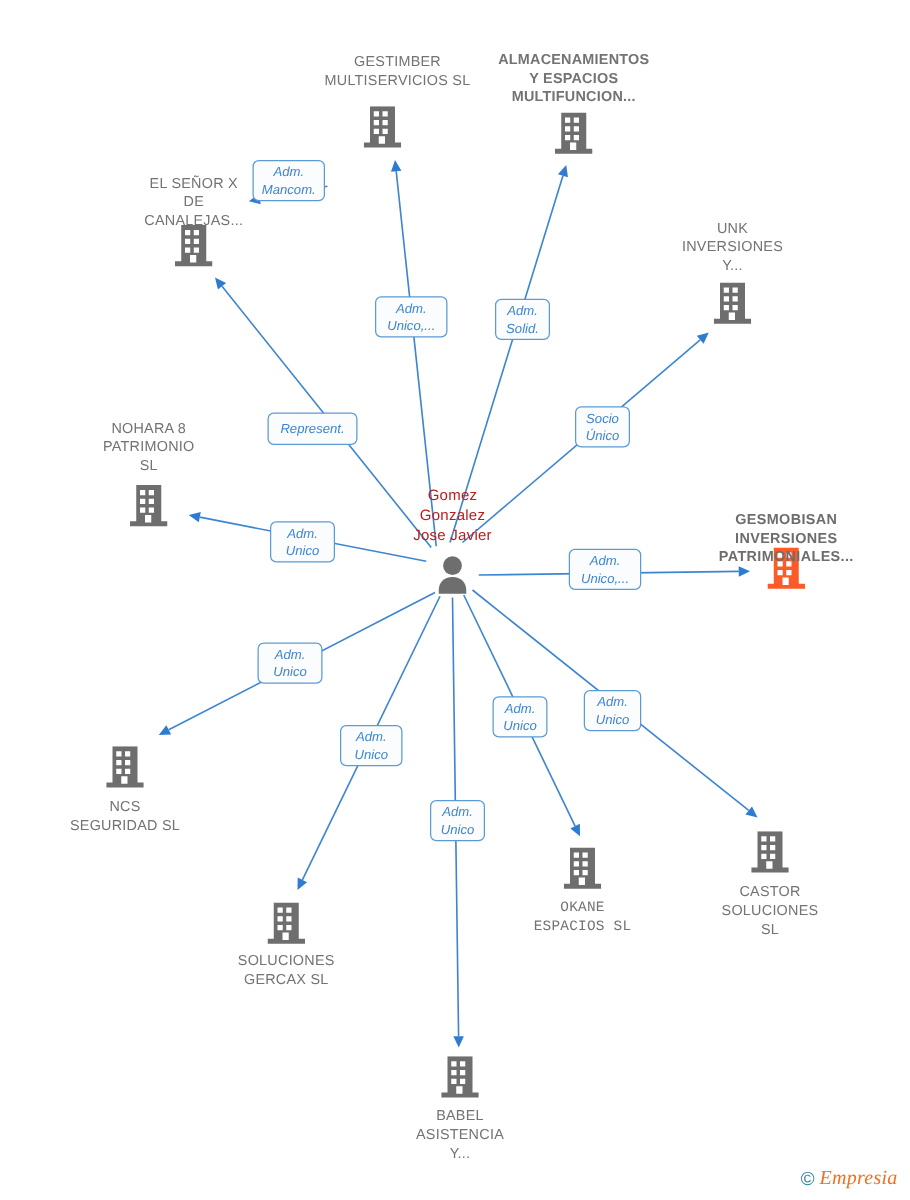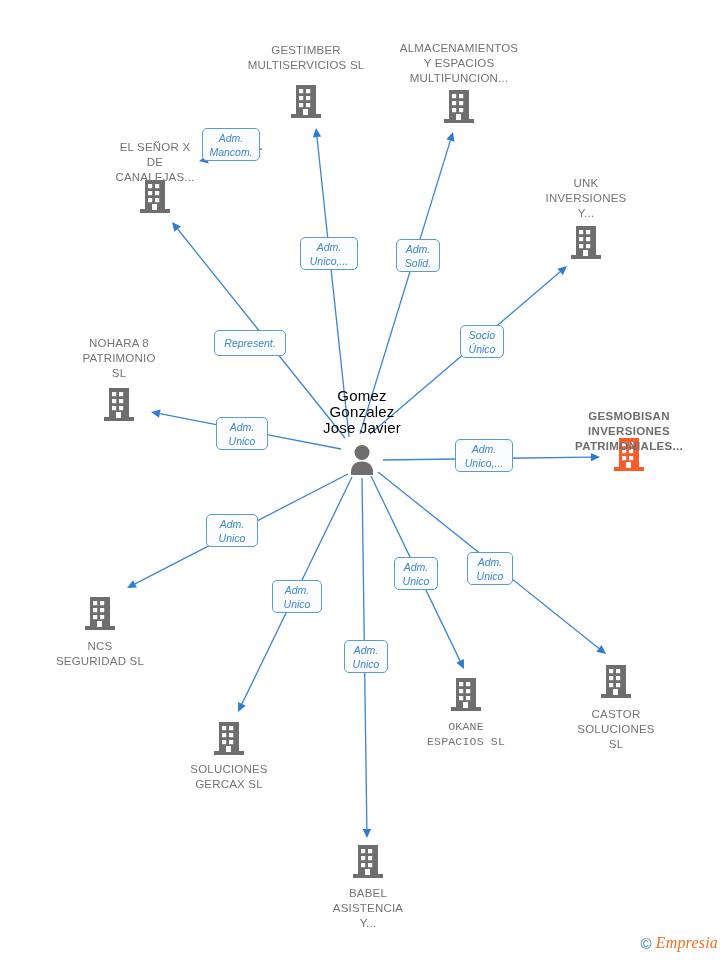--- a/index.html
+++ b/index.html
@@ -35,22 +35,22 @@
     letter-spacing: 0.2px;
     white-space: pre-line;
     pointer-events: none;
   }
   .node-label.focus-label {
     color: #6d6d6d;
     font-weight: bold;
     letter-spacing: 0.3px;
   }
   .node-label.person-label {
-    color: #000000;
-    font-size: 15px;
+    color: #b91c1c;
+    font-size: 12px;
     line-height: 16px;
     text-align: center;
   }
   .edge-line {
     stroke: #3d85d0;
     stroke-width: 1.3;
     fill: none;
   }
   .edge-arrow-head {
     fill: #2f7bd0;
@@ -273,23 +273,23 @@
           <rect x="15" y="18" width="4.2" height="4.2" fill="#fff"></rect>
           <rect x="12" y="24" width="5" height="6" fill="#fff"></rect>
         </svg></div>
       <div style="position: absolute; left: 347px; top: 444px; width: 30px; height: 32px;"><svg width="30" height="32" viewBox="0 0 30 32" xmlns="http://www.w3.org/2000/svg">
           <circle cx="15" cy="8.5" r="7.5" fill="#6e6e6e"></circle>
           <path d="M15 17.5c-7 0-11 4.6-11 10.5v3h22v-3c0-5.9-4-10.5-11-10.5z" fill="#6e6e6e"></path>
         </svg></div>
     </div>
 
   <div id="labels-layer">
-      <div class="node-label" style="left: 216px; top: 43px; width: 180px;">GESTIMBER
+      <div class="node-label" style="left: 228px; top: 43px; width: 180px;">GESTIMBER
 MULTISERVICIOS SL</div>
-      <div class="node-label" style="left: 369px; top: 41px; width: 180px;">ALMACENAMIENTOS
+      <div class="node-label" style="left: 369px; top: 41px; width: 180px; font-weight: bold;">ALMACENAMIENTOS
 Y ESPACIOS
 MULTIFUNCION...</div>
       <div class="node-label" style="left: 65px; top: 140px; width: 180px;">EL SEÑOR X
 DE
 CANALEJAS...</div>
       <div class="node-label" style="left: 496px; top: 176px; width: 180px;">UNK
 INVERSIONES
 Y...</div>
       <div class="node-label" style="left: 29px; top: 336px; width: 180px;">NOHARA 8
 PATRIMONIO

